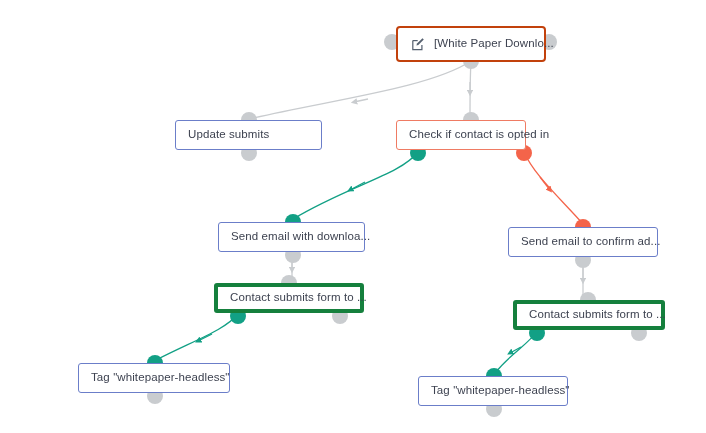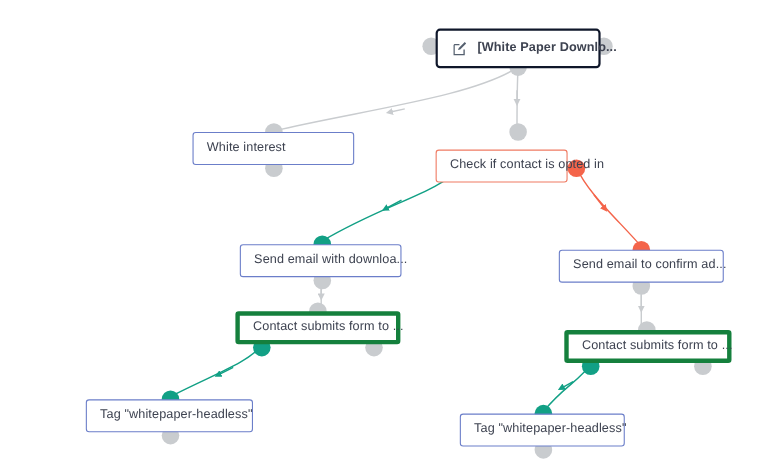--- a/index.html
+++ b/index.html
@@ -34,25 +34,24 @@
     display: flex;
     align-items: center;
     height: 30px;
     padding: 0 12px;
     font-size: 11.5px;
     color: #3d4250;
     white-space: nowrap;
     z-index: 3;
   }
   .node.trigger {
-    border: 2px solid #0f172a;
+    border: 2px solid #c2410c;
     border-radius: 4px;
     height: 33px;
     padding: 16px 14px;
-    font-weight: bold;
   }
   .node.decision {
     border: 1px solid #ef7b63;
   }
   .node.goal {
     border: 4px solid #15803d;
   }
   .node-label {
     line-height: 1;
     letter-spacing: 0.1px;
@@ -156,24 +155,24 @@
       <svg width="13" height="13" viewBox="0 0 16 16">
         <path d="M14.5 1.8 L12.9 0.2 L6.2 6.9 L5.4 9.3 L7.8 8.5 Z" fill="currentColor"></path>
         <path d="M1 3.2 V14.4 H12.2 V8.6" fill="none" stroke="currentColor" stroke-width="1.5"></path>
         <path d="M1 3.2 H7" fill="none" stroke="currentColor" stroke-width="1.5"></path>
       </svg>
     </span>
     <span class="node-label">[White Paper Downlo...</span>
   </div>
 
   <div class="node" style="left:175px; top:120px; width:147px;">
-    <span class="node-label">White interest</span>
+    <span class="node-label">Update submits</span>
   </div>
 
-  <div class="node decision" style="left:396px; top:136px; width:120px;">
+  <div class="node decision" style="left:396px; top:120px; width:130px;">
     <span class="node-label">Check if contact is opted in</span>
   </div>
 
   <div class="node" style="left:218px; top:222px; width:147px;">
     <span class="node-label">Send email with downloa...</span>
   </div>
 
   <div class="node" style="left:508px; top:227px; width:150px;">
     <span class="node-label">Send email to confirm ad...</span>
   </div>

